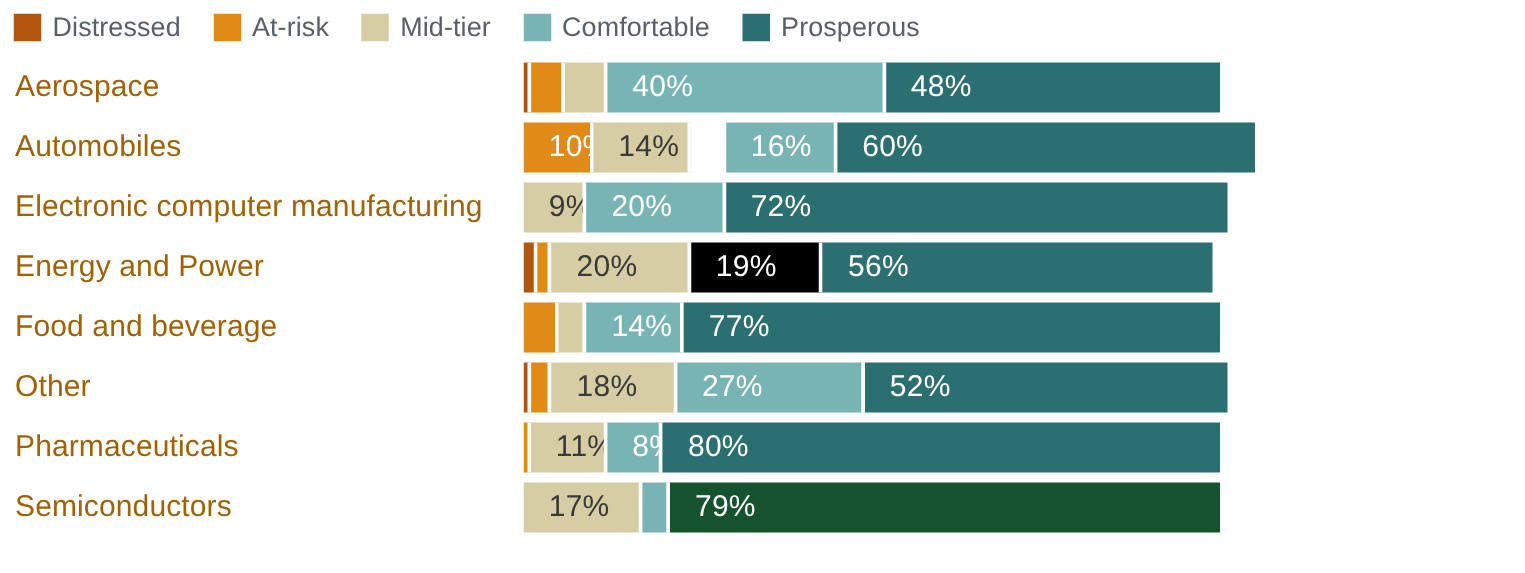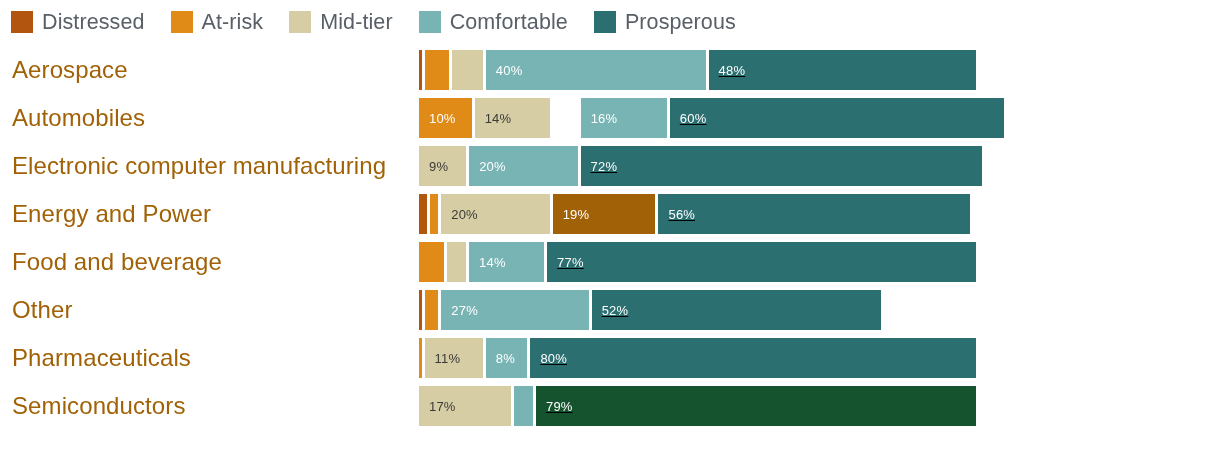--- a/index.html
+++ b/index.html
@@ -78,25 +78,24 @@
     height: 40px;
     position: relative;
     box-sizing: border-box;
     border-right: 3px solid #ffffff;
     overflow: hidden;
     display: flex;
     align-items: center;
   }
   .seg:last-child {
     border-right: none;
-    text-decoration: underline;
   }
   .seg-label {
-    font-size: 13px;
-    padding-left: 10px;
+    font-size: 24px;
+    padding-left: 20px;
     white-space: nowrap;
     letter-spacing: 0.2px;
   }
   .seg-label.light { color: #ffffff; }
   .seg-label.dark  { color: #3a3a38; }
 </style>
 </head>
 <body>
 
 <div class="chart">
@@ -171,21 +170,21 @@
         </div>
       </div>
       <div class="row">
         <div class="row-label">Energy and Power</div>
         <div class="bar-track">
           <div class="seg" style="flex: 0 0 2%; background: rgb(178, 85, 15);"></div>
           <div class="seg" style="flex: 0 0 2%; background: rgb(224, 138, 23);"></div>
           <div class="seg" style="flex: 0 0 20%; background: rgb(215, 205, 164);">
             <span class="seg-label dark">20%</span>
           </div>
-          <div class="seg" style="flex: 0 0 19%; background: #a16207;">
+          <div class="seg" style="flex: 0 0 19%; background: #000000;">
             <span class="seg-label light">19%</span>
           </div>
           <div class="seg" style="flex: 0 0 56%; background: rgb(44, 111, 113);">
             <span class="seg-label light">56%</span>
           </div>
         </div>
       </div>
       <div class="row">
         <div class="row-label">Food and beverage</div>
         <div class="bar-track">
@@ -197,20 +196,23 @@
           <div class="seg" style="flex: 0 0 77%; background: rgb(44, 111, 113);">
             <span class="seg-label light">77%</span>
           </div>
         </div>
       </div>
       <div class="row">
         <div class="row-label">Other</div>
         <div class="bar-track">
           <div class="seg" style="flex: 0 0 1%; background: rgb(178, 85, 15);"></div>
           <div class="seg" style="flex: 0 0 3%; background: rgb(224, 138, 23);"></div>
+          <div class="seg" style="flex: 0 0 18%; background: rgb(215, 205, 164);">
+            <span class="seg-label dark">18%</span>
+          </div>
           <div class="seg" style="flex: 0 0 27%; background: rgb(121, 180, 181);">
             <span class="seg-label light">27%</span>
           </div>
           <div class="seg" style="flex: 0 0 52%; background: rgb(44, 111, 113);">
             <span class="seg-label light">52%</span>
           </div>
         </div>
       </div>
       <div class="row">
         <div class="row-label">Pharmaceuticals</div>

